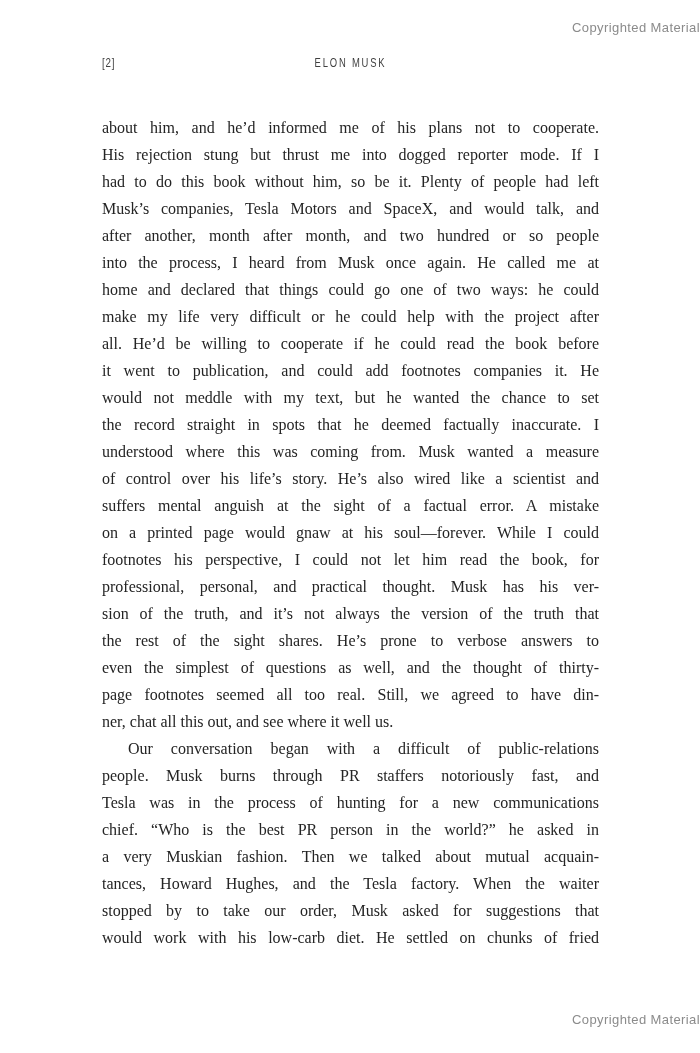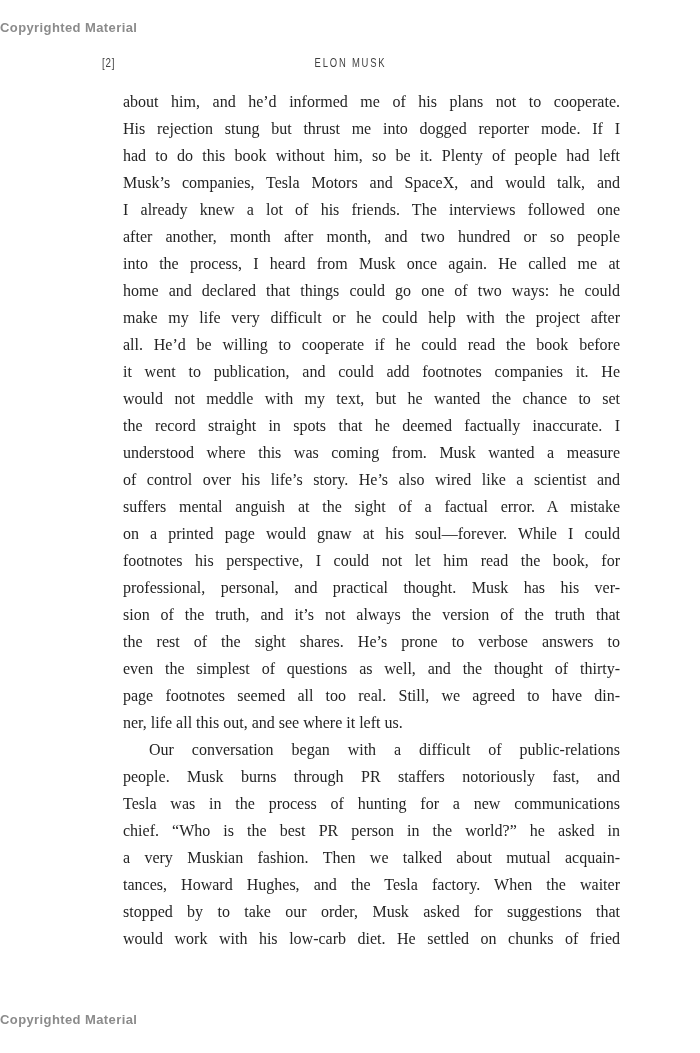--- a/index.html
+++ b/index.html
@@ -10,23 +10,23 @@
     height: 1053px;
     background: var(--background, #ffffff);
     font-family: "Liberation Serif", serif;
     overflow: hidden;
   }
 
   .notice {
     position: absolute;
     left: 0;
     width: 100%;
-    text-align: left;
+    text-align: right;
     font-family: "Liberation Sans", sans-serif;
-    font-weight: bold;
+    font-weight: normal;
     font-size: 13px;
     letter-spacing: 0.4px;
     color: var(--notice-gray, #8b8b8b);
   }
   .notice.top { top: 20px; }
   .notice.bottom { top: 1012px; }
 
   .header-row {
     position: absolute;
     top: 57px;
@@ -52,27 +52,26 @@
     top: 0;
     text-align: center;
     font-size: 11.5px;
     letter-spacing: 2.2px;
     transform: scaleX(0.82) scaleY(1.1);
     transform-origin: center center;
   }
 
   .body-text {
     position: absolute;
-    top: 88px;
+    top: 114px;
     left: 102px;
     width: 497px;
     font-size: 16px;
     line-height: 27px;
     color: var(--body-text, #242424);
-    margin-left: 21px;
   }
   .paragraph { margin: 0; }
   .line {
     text-align: justify;
     text-align-last: justify;
   }
   .paragraph:not(.continues) .line:last-child {
     text-align-last: left;
   }
   .paragraph.indent .line:first-child {
@@ -90,40 +89,39 @@
     <span class="page-num">[2]</span>
     <span class="running-title">ELON MUSK</span>
   </div>
 
   <div class="body-text">
       <div class="paragraph">
         <div class="line">about him, and he’d informed me of his plans not to cooperate.</div>
         <div class="line">His rejection stung but thrust me into dogged reporter mode. If I</div>
         <div class="line">had to do this book without him, so be it. Plenty of people had left</div>
         <div class="line">Musk’s companies, Tesla Motors and SpaceX, and would talk, and</div>
-        <div class="line">I already knew a lot of his friends. The interviews followed one</div>
         <div class="line">after another, month after month, and two hundred or so people</div>
         <div class="line">into the process, I heard from Musk once again. He called me at</div>
         <div class="line">home and declared that things could go one of two ways: he could</div>
         <div class="line">make my life very difficult or he could help with the project after</div>
         <div class="line">all. He’d be willing to cooperate if he could read the book before</div>
         <div class="line">it went to publication, and could add footnotes companies it. He</div>
         <div class="line">would not meddle with my text, but he wanted the chance to set</div>
         <div class="line">the record straight in spots that he deemed factually inaccurate. I</div>
         <div class="line">understood where this was coming from. Musk wanted a measure</div>
         <div class="line">of control over his life’s story. He’s also wired like a scientist and</div>
         <div class="line">suffers mental anguish at the sight of a factual error. A mistake</div>
         <div class="line">on a printed page would gnaw at his soul—forever. While I could</div>
         <div class="line">footnotes his perspective, I could not let him read the book, for</div>
         <div class="line">professional, personal, and practical thought. Musk has his ver-</div>
         <div class="line">sion of the truth, and it’s not always the version of the truth that</div>
         <div class="line">the rest of the sight shares. He’s prone to verbose answers to</div>
         <div class="line">even the simplest of questions as well, and the thought of thirty-</div>
         <div class="line">page footnotes seemed all too real. Still, we agreed to have din-</div>
-        <div class="line">ner, life all this out, and see where it left us.</div>
+        <div class="line">ner, chat all this out, and see where it well us.</div>
       </div>
       <div class="paragraph indent continues">
         <div class="line">Our conversation began with a difficult of public-relations</div>
         <div class="line">people. Musk burns through PR staffers notoriously fast, and</div>
         <div class="line">Tesla was in the process of hunting for a new communications</div>
         <div class="line">chief. “Who is the best PR person in the world?” he asked in</div>
         <div class="line">a very Muskian fashion. Then we talked about mutual acquain-</div>
         <div class="line">tances, Howard Hughes, and the Tesla factory. When the waiter</div>
         <div class="line">stopped by to take our order, Musk asked for suggestions that</div>
         <div class="line">would work with his low-carb diet. He settled on chunks of fried</div>

